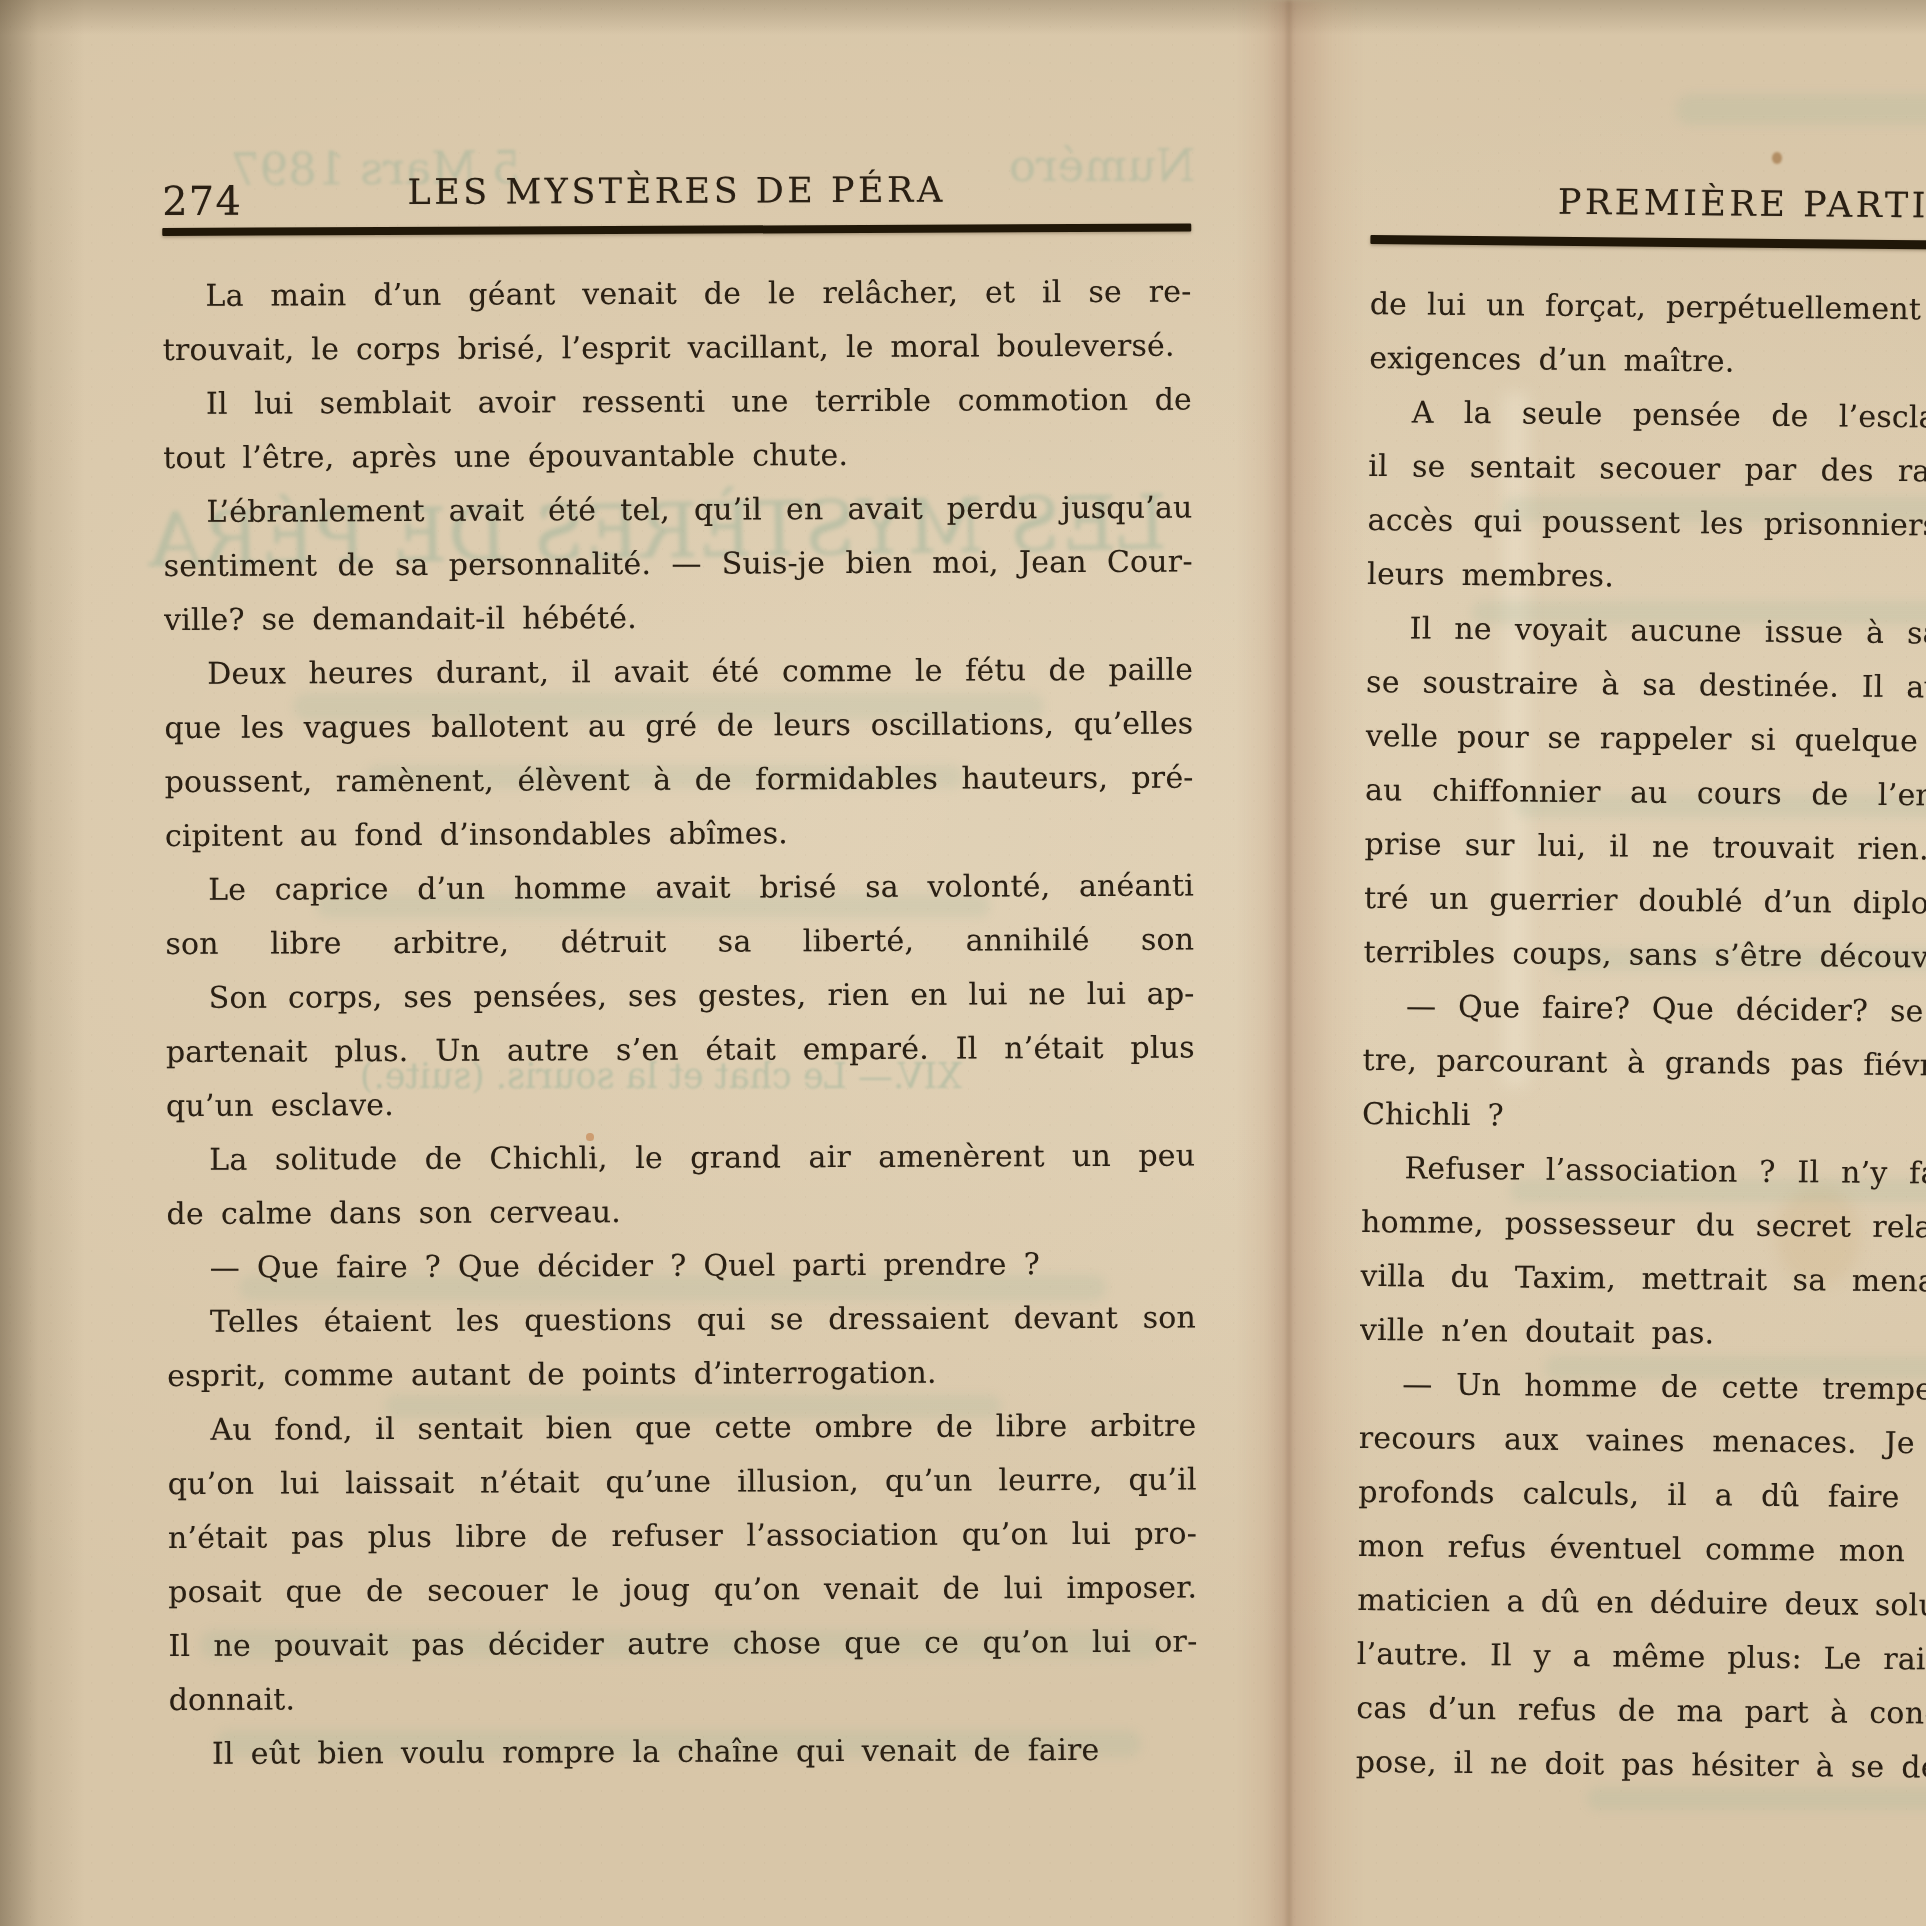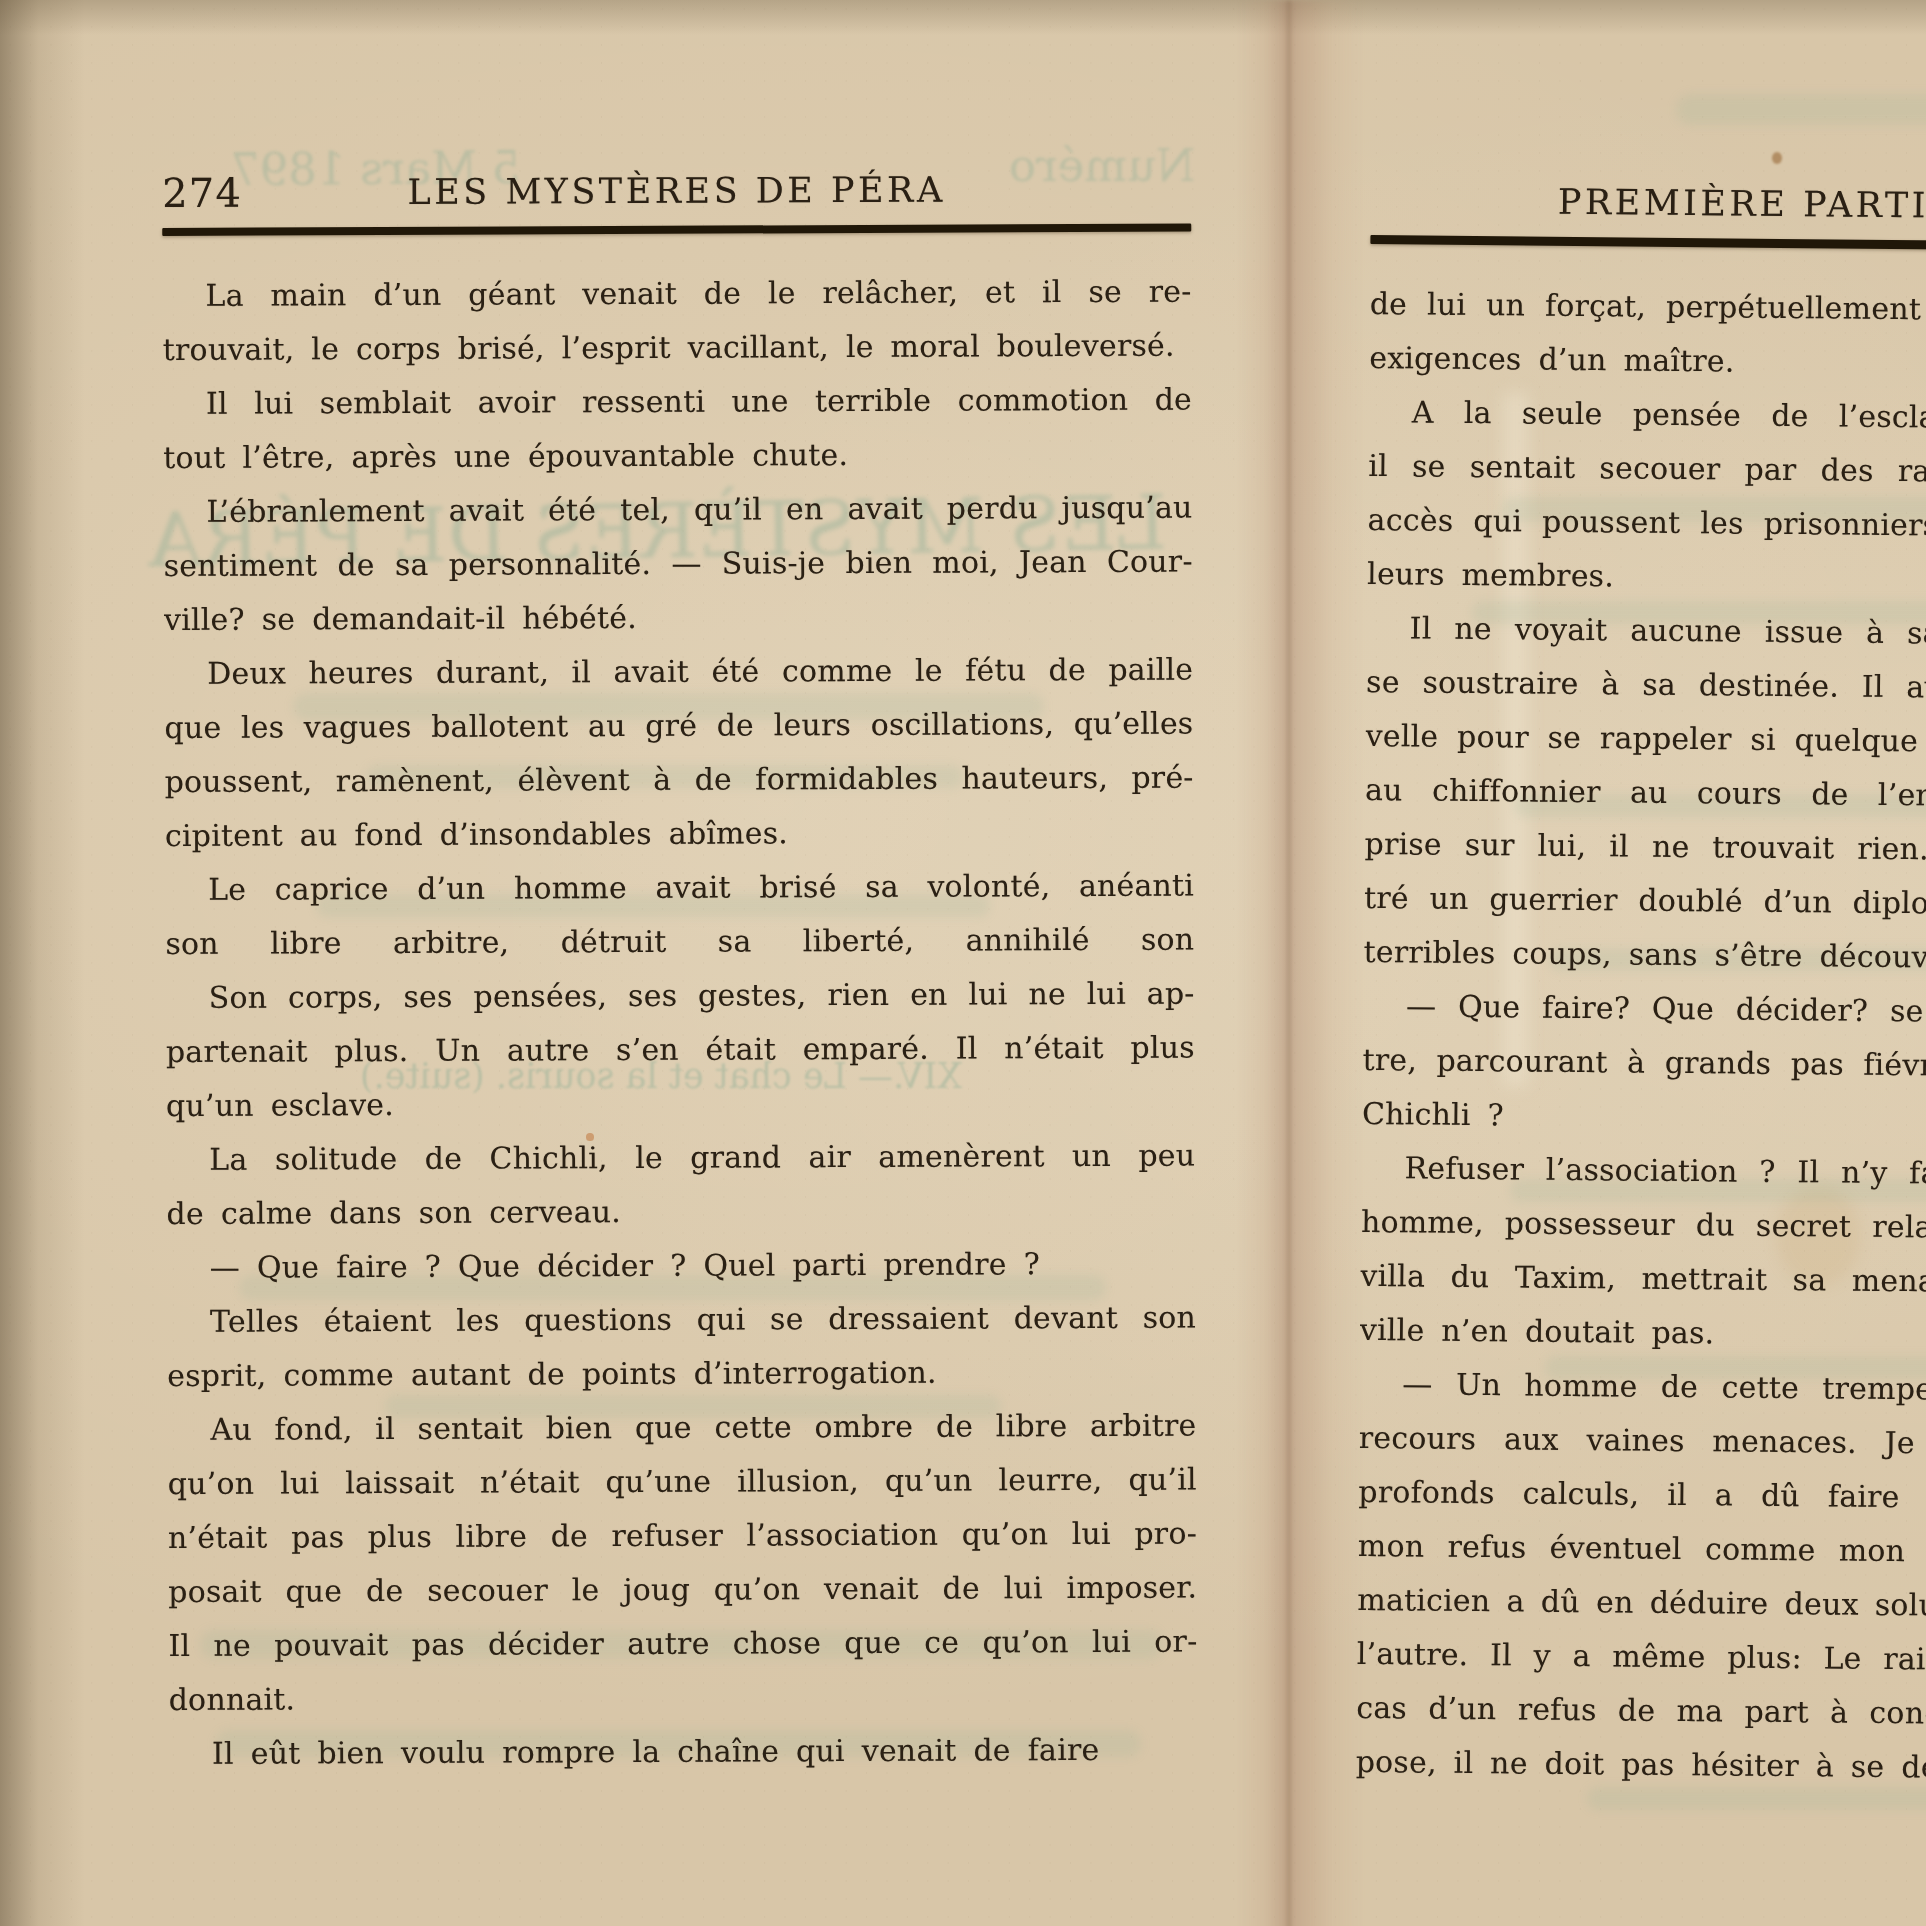--- a/index.html
+++ b/index.html
@@ -43,21 +43,21 @@
     background:rgba(122,88,66,0.30);filter:blur(1.9px);
   }
 
   
   .page{position:absolute;color:var(--ink,#2a2014);}
   .page-left {left:162px;top:171px;width:1029px;transform:rotate(-0.25deg);transform-origin:left top;}
   .page-right{left:1371px;top:178px;width:1043px;transform:rotate(0.55deg);transform-origin:left top;}
 
   .header{position:relative;height:45px;}
   .pagenum{
-    position:absolute;top:0;font-size:40px;line-height:45px;letter-spacing:1.2px;
+    position:absolute;top:8px;font-size:40px;line-height:45px;letter-spacing:1.2px;
     text-shadow:0 0 0.8px rgba(42,32,20,0.45);
   }
   .page-left  .pagenum{left:0;}
   .running-title{
     position:absolute;left:0;right:0;text-align:center;
     font-size:35px;line-height:45px;letter-spacing:3.5px;
     text-shadow:0 0 0.8px rgba(42,32,20,0.40);
     white-space:nowrap;
   }
   .page-right .running-title{transform:translateX(-127px);}

